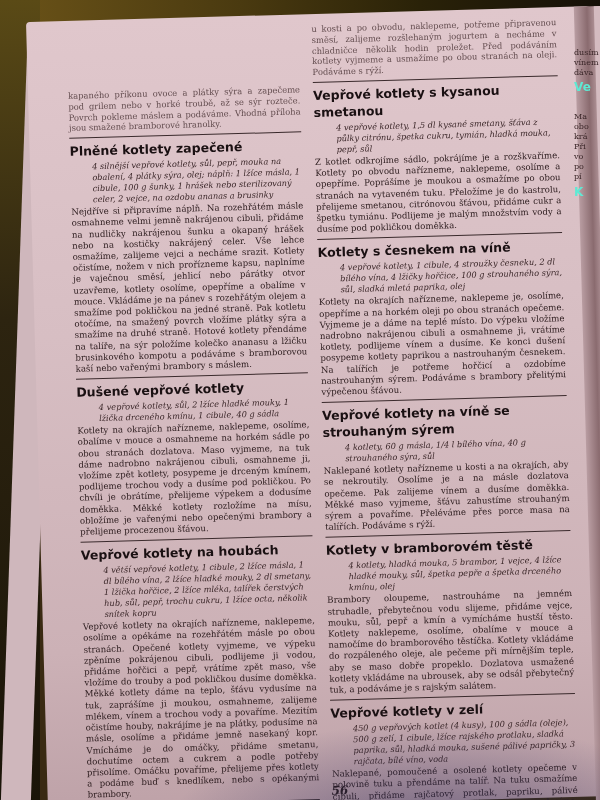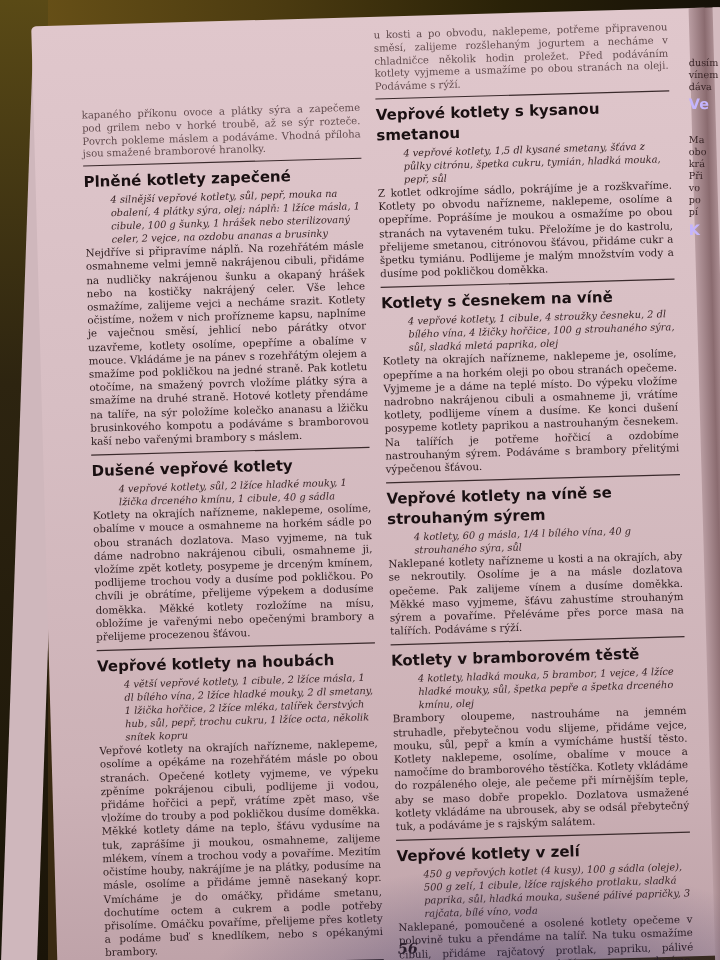--- a/index.html
+++ b/index.html
@@ -13,21 +13,21 @@
   .col{position:absolute;color:#2a1a1c;}
   .col-left{left:40px;top:70px;width:232px;}
   .col-right{left:285px;top:10px;width:245px;}
   .rule{border-top:1.5px solid #3a2a2c;margin:4px 0 4px 0;}
   .title{font-family:"DejaVu Sans",sans-serif;font-weight:bold;font-size:12.5px;line-height:17px;color:#1a1012;margin:2px 0 2px 0;}
   .ingr{font-style:italic;font-size:8.2px;line-height:11px;padding-left:22px;color:#3a2628;margin-bottom:1px;}
   .body{font-size:8.6px;line-height:11.2px;text-align:justify;color:#2a1a1c;}
   .intro{font-size:8.4px;line-height:10.8px;text-align:justify;color:#4a3436;opacity:.85;}
   .pagenum{position:absolute;left:284px;top:770px;font-style:italic;font-weight:bold;font-size:12px;color:#2a1a1c;}
   .rp-text{position:absolute;left:574px;width:40px;font-size:8px;line-height:10px;color:#3a2628;}
-  .rp-title{position:absolute;left:574px;font-family:"DejaVu Sans",sans-serif;font-weight:bold;font-size:12px;color:#c4b5fd;}
+  .rp-title{position:absolute;left:574px;font-family:"DejaVu Sans",sans-serif;font-weight:bold;font-size:12px;color:#5eead4;}
   .shadow{position:absolute;left:160px;top:720px;width:460px;height:120px;background:radial-gradient(ellipse at 60% 100%,rgba(40,40,90,.55),rgba(40,40,90,0) 70%);}
 </style>
 </head>
 <body>
 
 <div class="bg-top"></div>
 <div class="bg-left"></div>
 <div class="under-page"></div>
 
 <div class="page">

